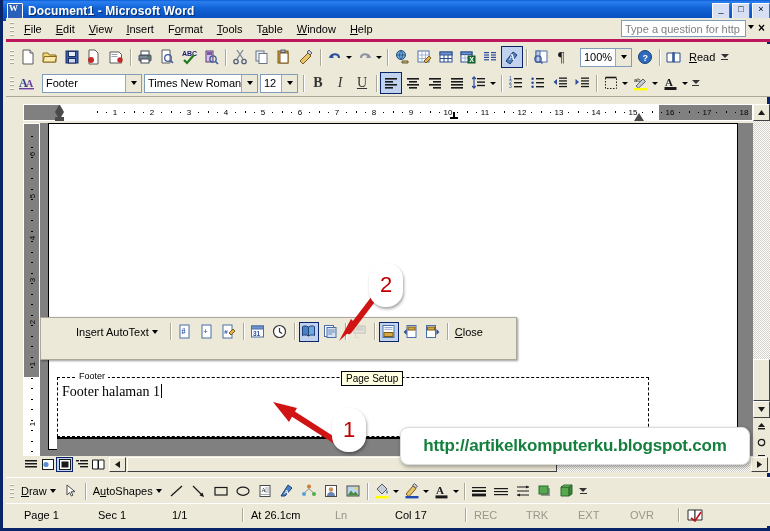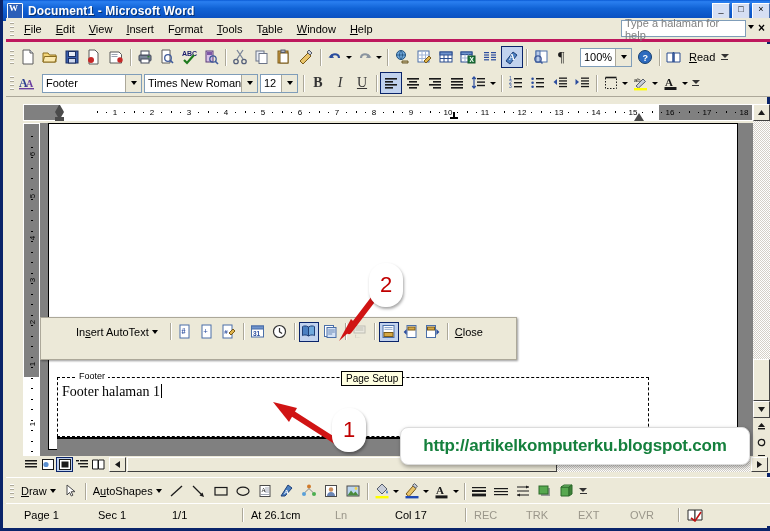--- a/index.html
+++ b/index.html
@@ -299,21 +299,21 @@
     <div class="menu-item"><u>F</u>ile</div>
     <div class="menu-item"><u>E</u>dit</div>
     <div class="menu-item"><u>V</u>iew</div>
     <div class="menu-item"><u>I</u>nsert</div>
     <div class="menu-item">F<u>o</u>rmat</div>
     <div class="menu-item"><u>T</u>ools</div>
     <div class="menu-item">T<u>a</u>ble</div>
     <div class="menu-item"><u>W</u>indow</div>
     <div class="menu-item"><u>H</u>elp</div>
     <div class="help-box">
-      <span>Type a halaman for help</span>
+      <span>Type a question for http</span>
     </div>
     <div class="help-arrow"></div>
     <div class="help-close">×</div>
   </div>
 
   <div class="toolbar" id="tb-standard">
     <div class="grip"></div>
 
     <div class="tbi">
       <svg width="16" height="16" viewBox="0 0 16 16">

